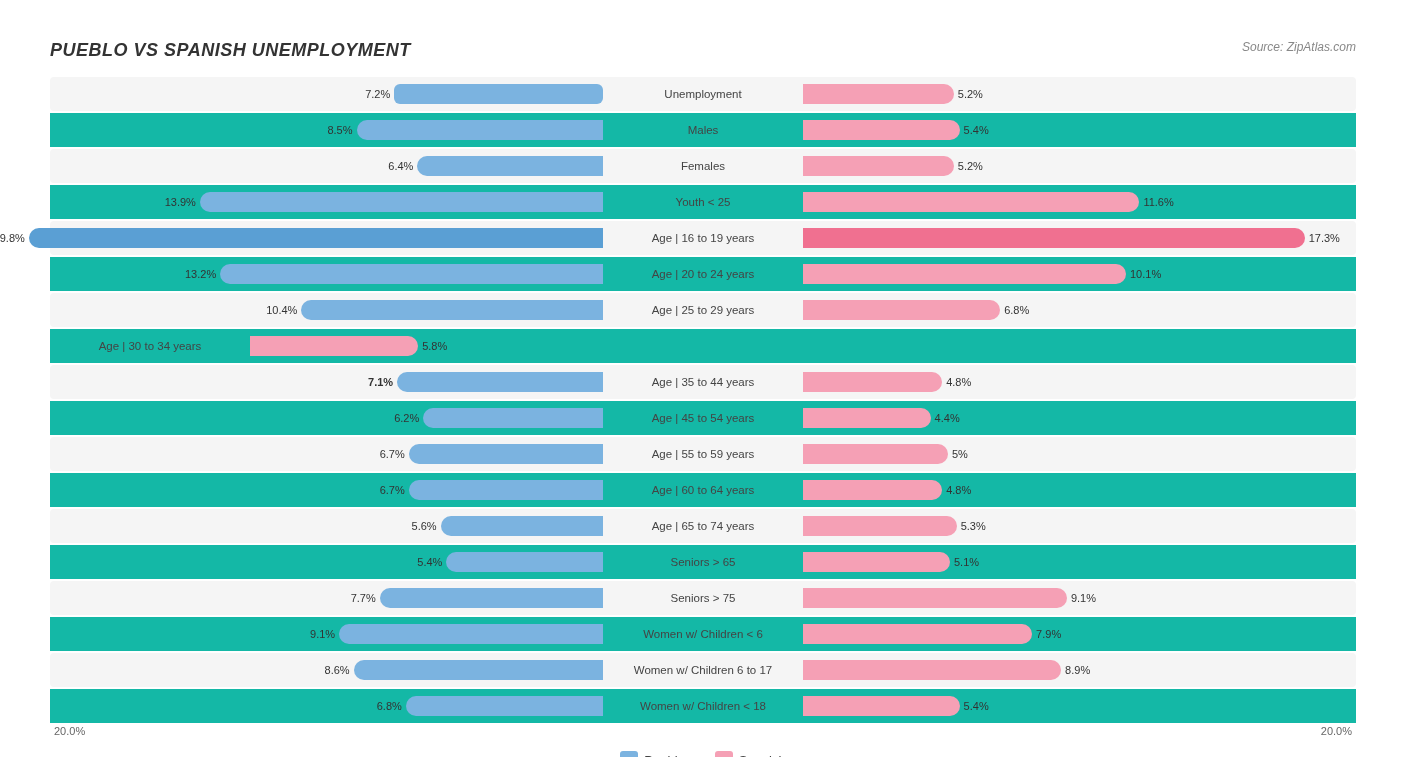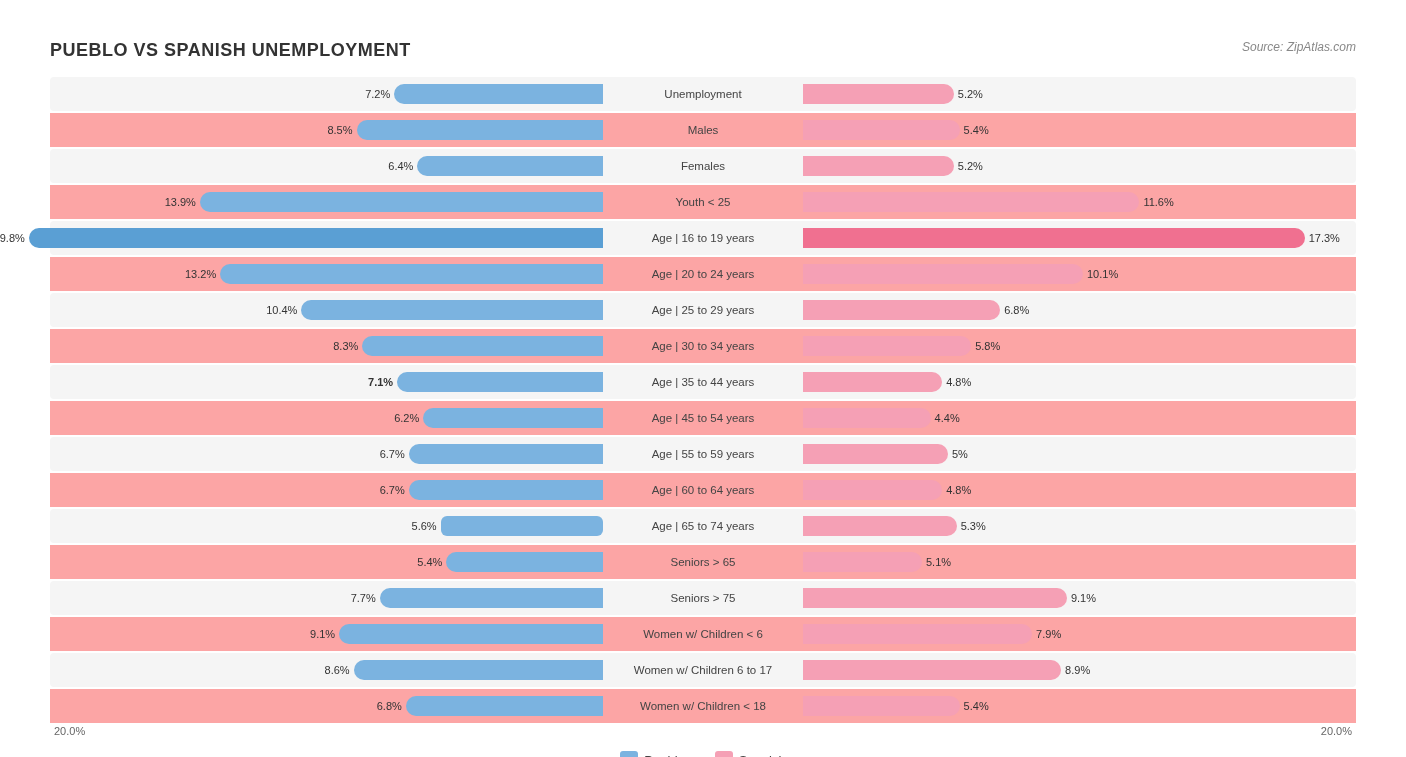--- a/index.html
+++ b/index.html
@@ -15,20 +15,21 @@
       padding: 20px 30px;
       position: relative;
     }
     .chart-title {
       font-size: 18px;
       font-weight: bold;
       color: #333;
       margin-bottom: 4px;
       text-transform: uppercase;
       letter-spacing: 0.5px;
+      font-style: italic;
     }
     .chart-source {
       position: absolute;
       top: 20px;
       right: 30px;
       font-size: 12px;
       color: #888;
       font-style: italic;
     }
     .chart-area {
@@ -40,21 +41,21 @@
       align-items: center;
       margin-bottom: 2px;
       height: 34px;
       position: relative;
     }
     .row-bg-even {
       background: #f5f5f5;
       border-radius: 4px;
     }
     .row-bg-odd {
-      background: #fca5a5;
+      background: #14b8a6;
     }
     .bar-left-section {
       width: 620px;
       display: flex;
       align-items: center;
       justify-content: flex-end;
       position: relative;
       height: 100%;
     }
     .bar-right-section {
@@ -165,21 +166,21 @@
 
 <div class="chart-container">
   <div class="chart-title">PUEBLO VS SPANISH UNEMPLOYMENT</div>
   <div class="chart-source">Source: ZipAtlas.com</div>
 
   <div class="chart-area">
 
     <div id="rows-container">
         <div class="row row-bg-even">
     <div class="bar-left-section">
-      <div class="bar-left" style="width:208.79999999999998px;">
+      <div class="bar-left" style="width:208.79999999999998px;border-radius:6px;">
         <span class="bar-val-left">7.2%</span>
       </div>
     </div>
     <div class="label-center">Unemployment</div>
     <div class="bar-right-section">
       <div class="bar-right" style="width:150.8px;">
         <span class="bar-val-right">5.2%</span>
       </div>
     </div>
   </div>
@@ -236,44 +237,39 @@
     </div>
   </div>
         <div class="row row-bg-odd">
     <div class="bar-left-section">
       <div class="bar-left" style="width:382.79999999999995px;">
         <span class="bar-val-left">13.2%</span>
       </div>
     </div>
     <div class="label-center">Age | 20 to 24 years</div>
     <div class="bar-right-section">
-      <div class="bar-right" style="width:280px;">
+      <div class="bar-right" style="width:323px;">
         <span class="bar-val-right">10.1%</span>
       </div>
     </div>
   </div>
         <div class="row row-bg-even">
     <div class="bar-left-section">
       <div class="bar-left" style="width:301.6px;">
         <span class="bar-val-left">10.4%</span>
       </div>
     </div>
     <div class="label-center">Age | 25 to 29 years</div>
     <div class="bar-right-section">
       <div class="bar-right" style="width:197.2px;">
         <span class="bar-val-right">6.8%</span>
       </div>
     </div>
   </div>
         <div class="row row-bg-odd">
-    <div class="bar-left-section">
-      <div class="bar-left" style="width:240.70000000000002px;">
-        <span class="bar-val-left">8.3%</span>
-      </div>
-    </div>
     <div class="label-center">Age | 30 to 34 years</div>
     <div class="bar-right-section">
       <div class="bar-right" style="width:168.2px;">
         <span class="bar-val-right">5.8%</span>
       </div>
     </div>
   </div>
         <div class="row row-bg-even">
     <div class="bar-left-section">
       <div class="bar-left" style="width:205.89999999999998px;font-weight:bold;">
@@ -321,40 +317,40 @@
     </div>
     <div class="label-center">Age | 60 to 64 years</div>
     <div class="bar-right-section">
       <div class="bar-right" style="width:139.2px;">
         <span class="bar-val-right">4.8%</span>
       </div>
     </div>
   </div>
         <div class="row row-bg-even">
     <div class="bar-left-section">
-      <div class="bar-left" style="width:162.39999999999998px;border-radius:6px;">
+      <div class="bar-left" style="width:162.39999999999998px;">
         <span class="bar-val-left">5.6%</span>
       </div>
     </div>
     <div class="label-center">Age | 65 to 74 years</div>
     <div class="bar-right-section">
       <div class="bar-right" style="width:153.70000000000002px;text-align:center;">
         <span class="bar-val-right">5.3%</span>
       </div>
     </div>
   </div>
         <div class="row row-bg-odd">
     <div class="bar-left-section">
       <div class="bar-left" style="width:156.60000000000002px;">
         <span class="bar-val-left">5.4%</span>
       </div>
     </div>
     <div class="label-center">Seniors &gt; 65</div>
     <div class="bar-right-section">
-      <div class="bar-right" style="width:119px;">
+      <div class="bar-right" style="width:147px;">
         <span class="bar-val-right">5.1%</span>
       </div>
     </div>
   </div>
         <div class="row row-bg-even">
     <div class="bar-left-section">
       <div class="bar-left" style="width:223.3px;">
         <span class="bar-val-left">7.7%</span>
       </div>
     </div>

